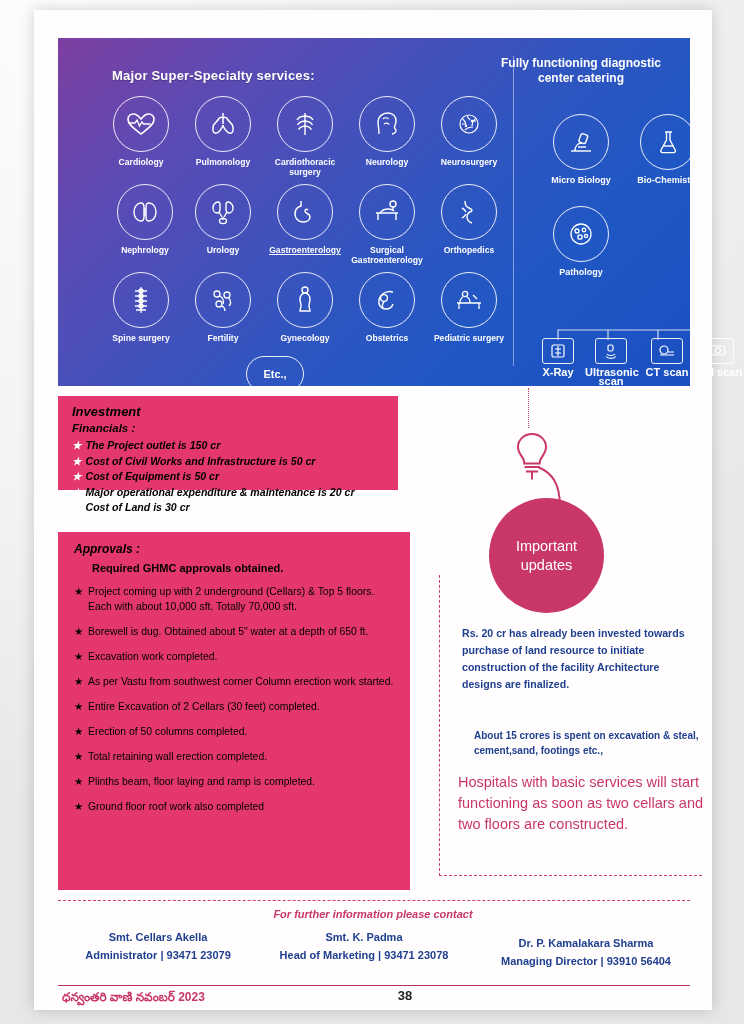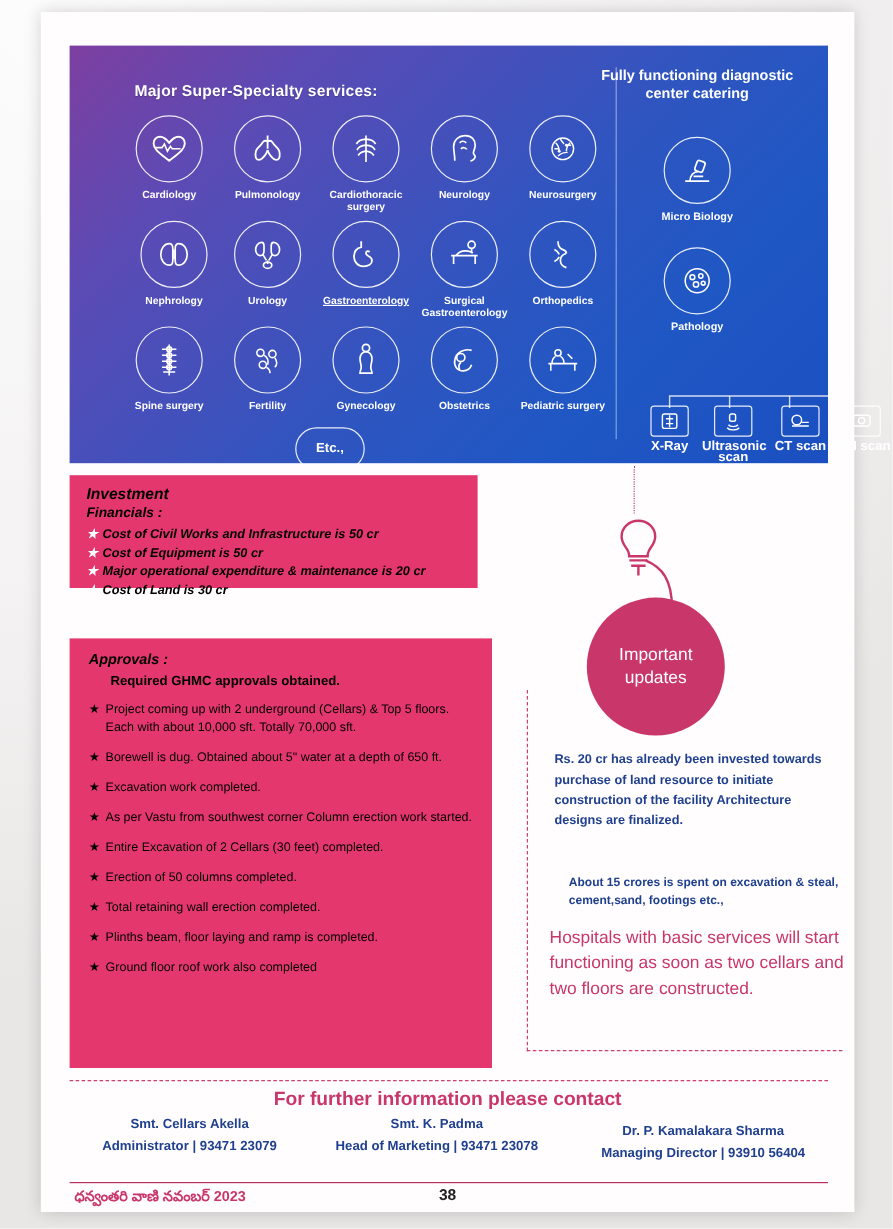--- a/index.html
+++ b/index.html
@@ -120,35 +120,35 @@
     color:#c8366a;font-size:14.5px;line-height:21px;
   }
 
   
   .foot-line{
     position:absolute;left:24px;top:890px;width:632px;height:0;
     border-top:1px dashed #c9416f;
   }
   .contact-h{
     position:absolute;left:0;top:898px;width:678px;text-align:center;
-    color:#c8366a;font-size:16px;font-weight:bold;
+    color:#c8366a;font-size:11px;font-weight:bold;font-style:italic;
   }
   .c-col{position:absolute;color:#1f3f8f;font-size:11px;font-weight:bold;text-align:center;}
   .c-col .nm{line-height:18px;}
   .c-col .rl{line-height:18px;}
 
   .foot-bot{
     position:absolute;left:24px;top:975px;width:632px;height:0;
     border-top:1.6px solid #b8305f;
   }
   .mag{
     position:absolute;left:28px;top:980px;color:#c8366a;font-size:12px;font-weight:bold;
   }
   .pageno{
-    position:absolute;left:0;top:978px;width:678px;text-align:center;color:#222;font-size:13px;font-weight:bold;
+    position:absolute;left:0;top:978px;width:678px;text-align:center;color:#222;font-size:13px;font-weight:bold;padding-left:32px;
   }
 </style>
 </head>
 <body>
 
 <div class="page">
   <div class="sheet">
 
     <div class="blue-panel">
       <div class="blue-title">Major Super-Specialty services:</div>
@@ -336,20 +336,29 @@
           <svg width="30" height="28" viewBox="0 0 30 28" fill="none" stroke="#fff" stroke-width="1.4">
             <path d="M5 23h20"></path>
             <path d="M9 23c0-5 3-8 7-8"></path>
             <rect x="14" y="6" width="7" height="9" rx="2" transform="rotate(20 17 10)"></rect>
             <path d="M12 19h8"></path>
           </svg>
         </div>
         <div class="lbl">Micro Biology</div>
       </div>
 
+      <div class="rt" style="left:562px;top:76px;">
+        <div class="circ">
+          <svg width="28" height="28" viewBox="0 0 28 28" fill="none" stroke="#fff" stroke-width="1.4">
+            <path d="M11 4h7M12.5 4v8L7 22c-.7 1.3.2 2.6 1.6 2.6h11c1.4 0 2.3-1.3 1.6-2.6L16 12V4"></path>
+            <path d="M9.5 18h10"></path>
+          </svg>
+        </div>
+        <div class="lbl">Bio-Chemistry</div>
+      </div>
 
       <div class="rt" style="left:475px;top:168px;">
         <div class="circ">
           <svg width="28" height="28" viewBox="0 0 28 28" fill="none" stroke="#fff" stroke-width="1.3">
             <circle cx="14" cy="14" r="10"></circle>
             <circle cx="10" cy="11" r="2"></circle>
               <circle cx="17" cy="10" r="1.8"></circle>
             <circle cx="13" cy="17" r="2.2"></circle>
               <circle cx="19" cy="16" r="1.6"></circle>
           </svg>
@@ -401,20 +410,21 @@
           </svg>
         </div>
         <div class="lbl">MRI scan</div>
       </div>
     </div>
 
     <div class="invest">
       <div class="h1">Investment</div>
       <div class="h2">Financials :</div>
       <ul>
+        <li><span class="st">★</span><span>The Project outlet is 150 cr</span></li>
         <li><span class="st">★</span><span>Cost of Civil Works and Infrastructure is 50 cr</span></li>
         <li><span class="st">★</span><span>Cost of Equipment is 50 cr</span></li>
         <li><span class="st">★</span><span>Major operational expenditure &amp; maintenance is 20 cr</span></li>
         <li><span class="st">★</span><span>Cost of Land is 30 cr</span></li>
       </ul>
     </div>
 
     <div class="approv">
       <div class="h1">Approvals :</div>
       <div class="sub">Required GHMC approvals obtained.</div>

